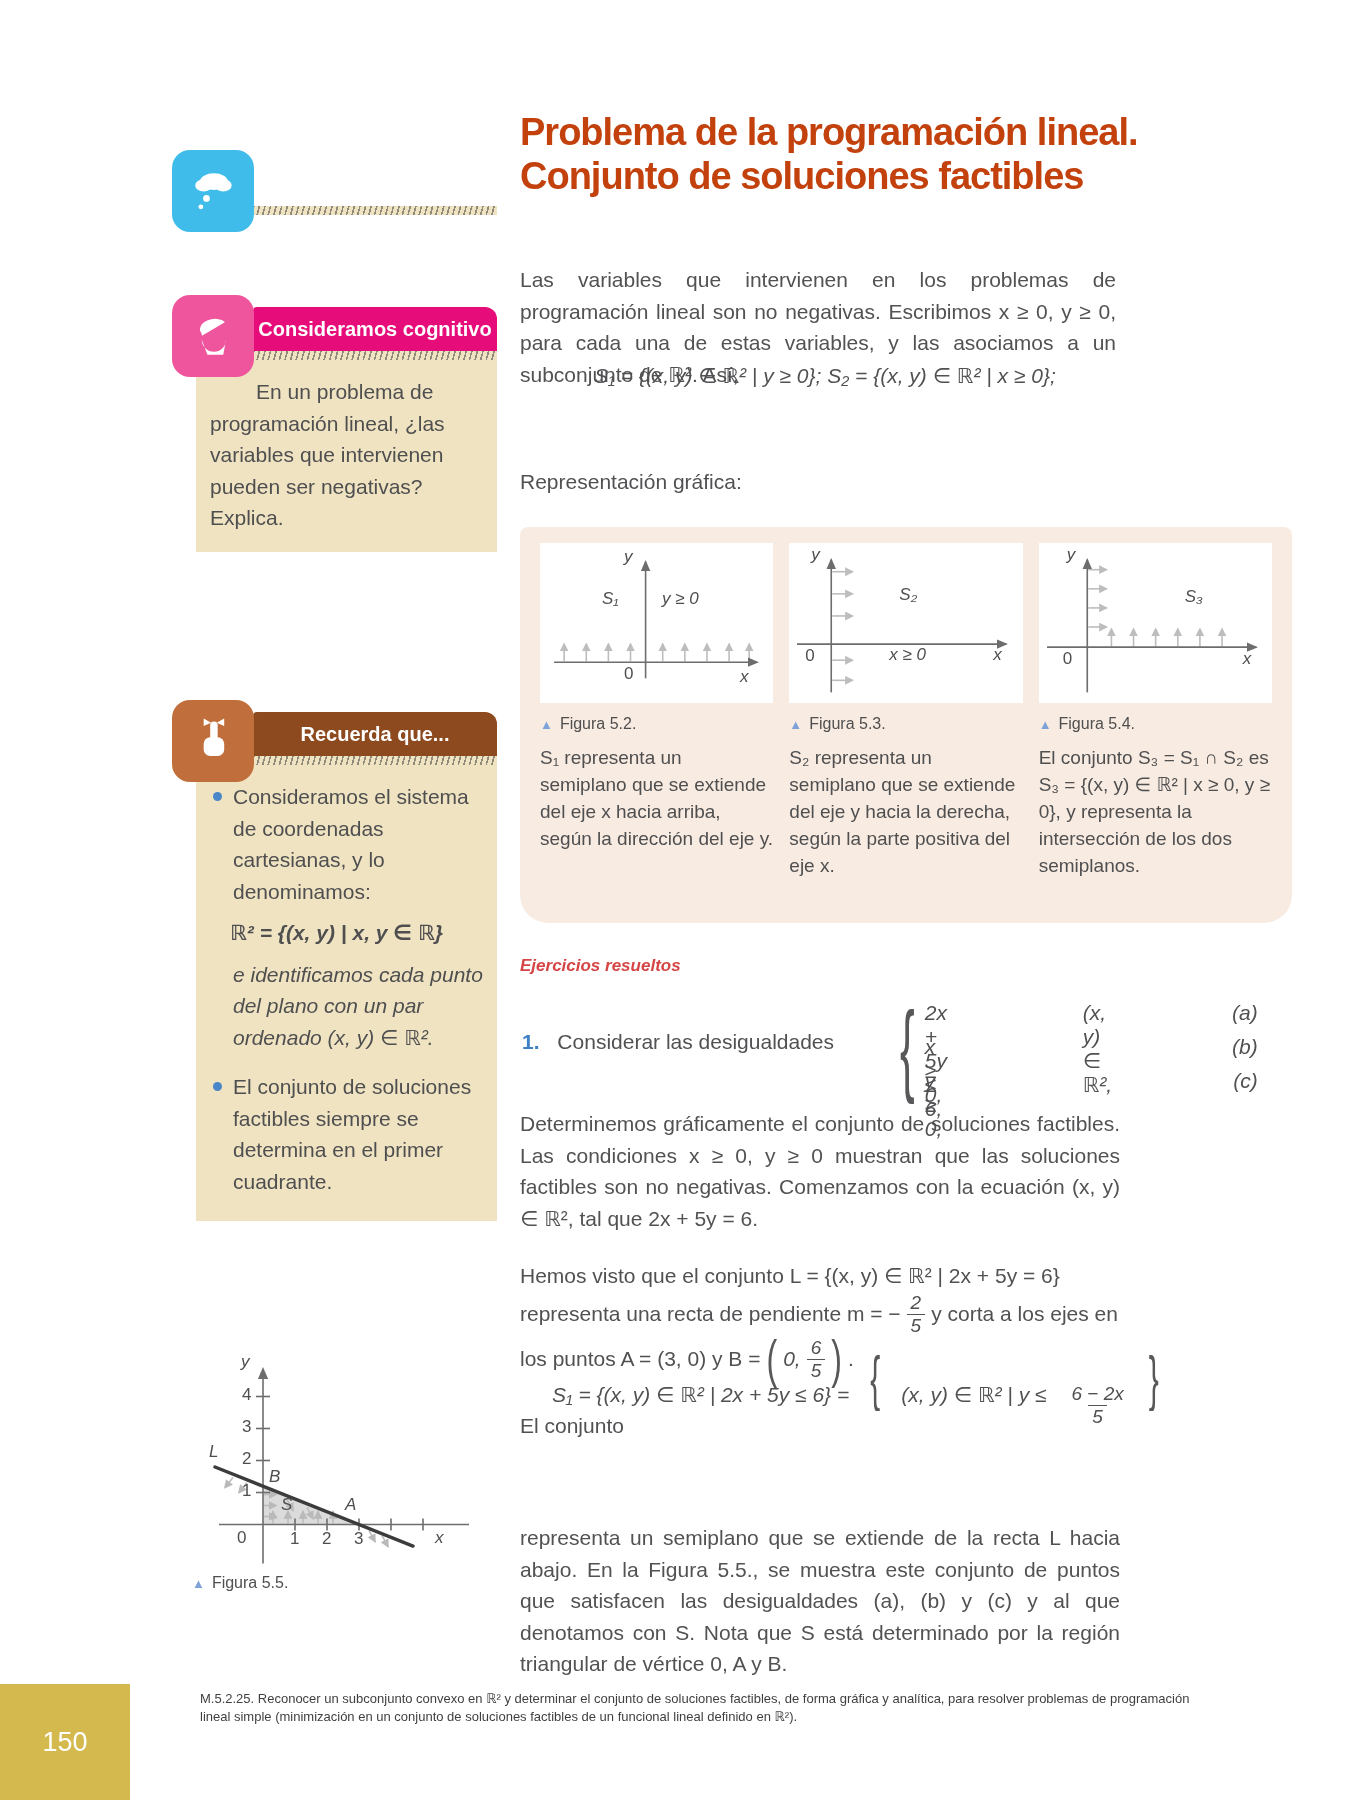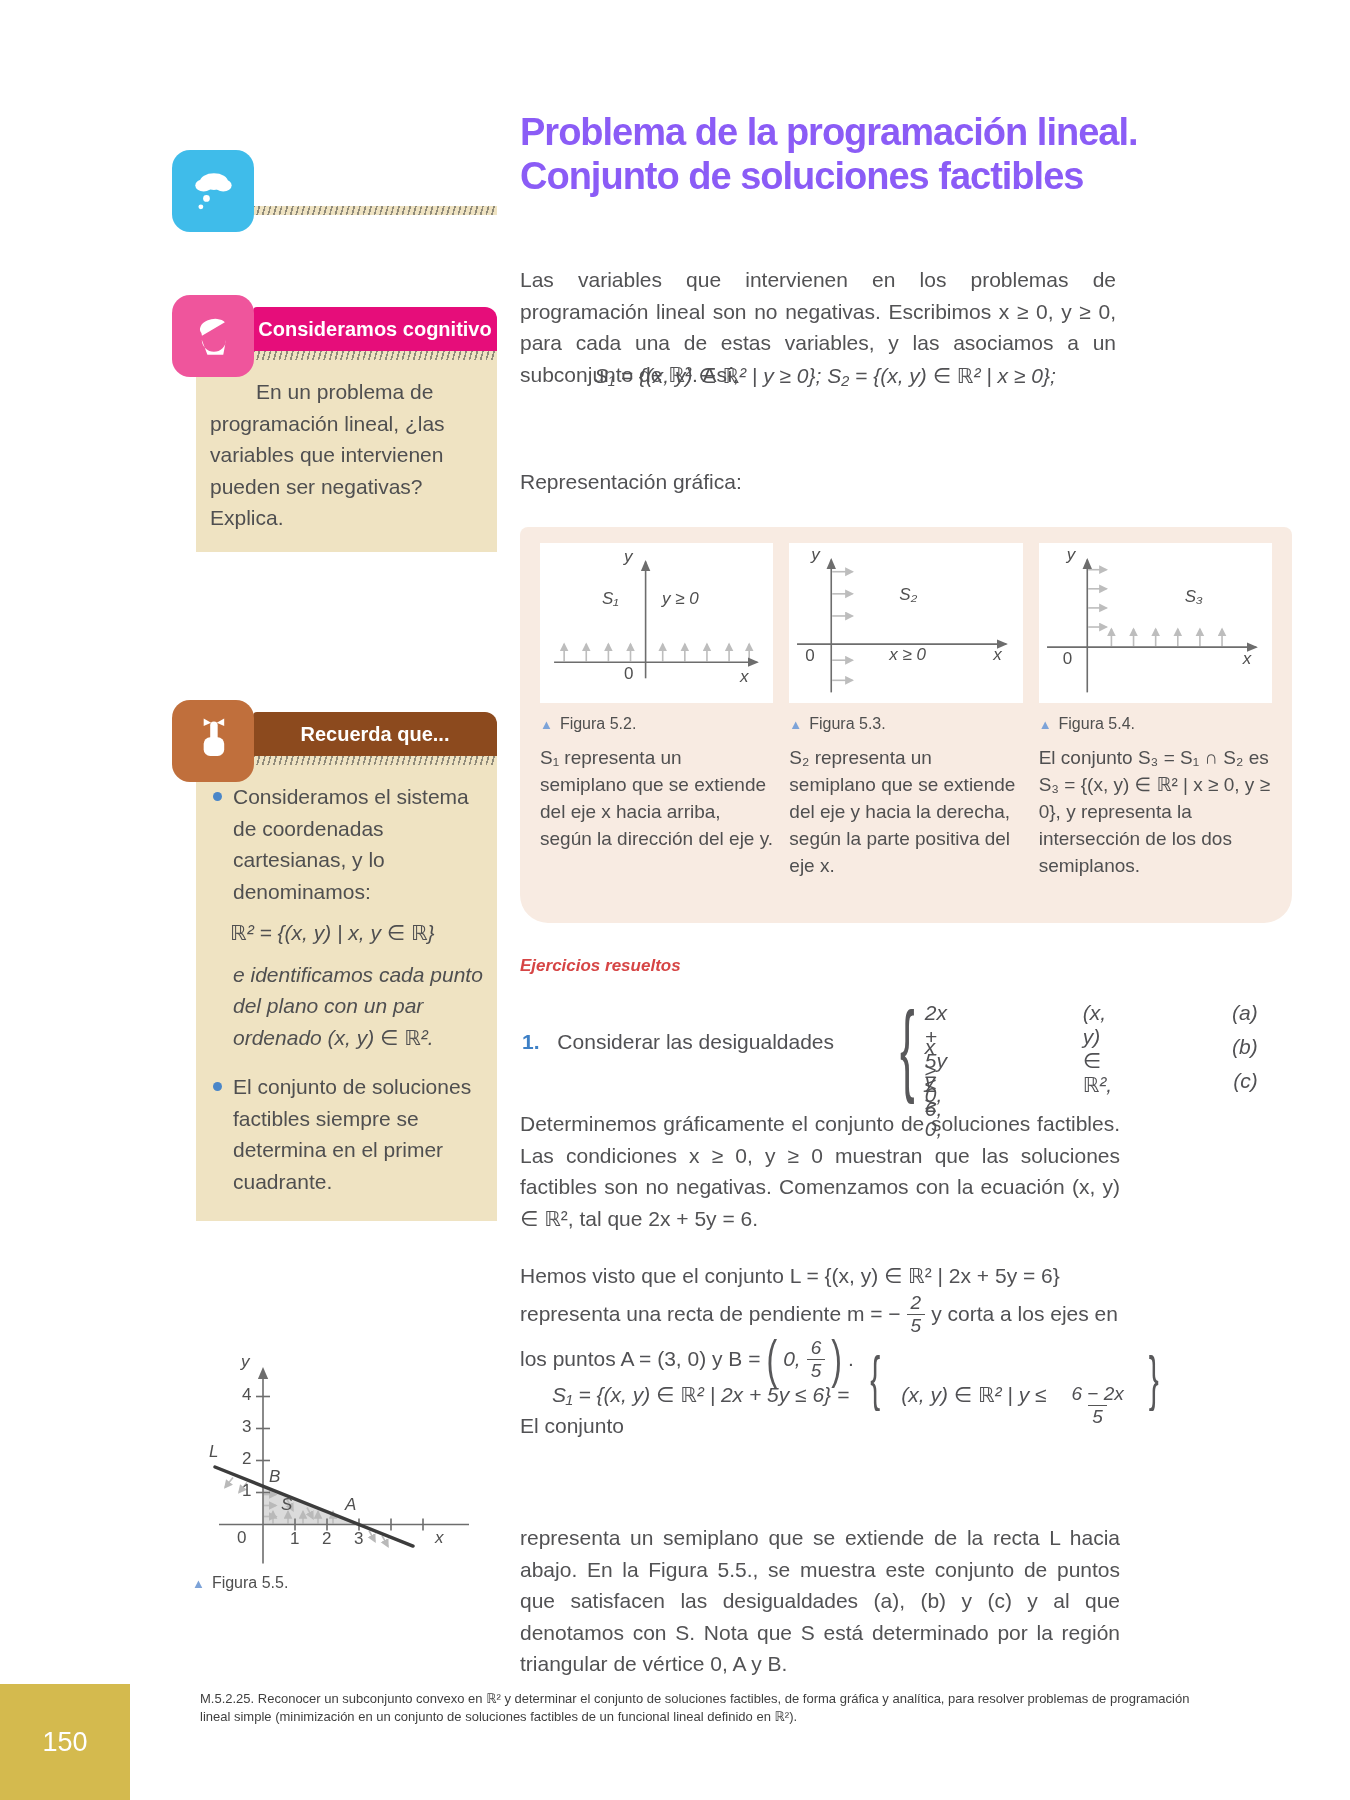--- a/index.html
+++ b/index.html
@@ -24,25 +24,25 @@
   .head-pink{background:#e60d7a;}
   .head-brown{background:#8c4a1e;}
   .nb-hatch{position:absolute;left:81px;right:0;top:56px;height:9px;z-index:2;
     background:repeating-linear-gradient(105deg,#8f8a79 0 1.6px,#efe3c2 1.6px 5.4px);}
   .nb-body{margin-left:24px;margin-top:65px;background:#efe3c2;
     padding:16px 14px 18px 14px;font-size:21px;line-height:1.5;color:#4f4f50;}
   .indent{ text-indent:46px;margin:0;}
   .bullet-row{display:flex;margin:0 0 6px 0;}
   .dot{flex:none;width:9px;height:9px;border-radius:50%;background:#4a86c8;margin:11px 11px 0 3px;}
   .bullet-row p{margin:0;}
-  .side-formula{margin:10px 0 10px 20px;font-style:italic;}
+  .side-formula{margin:10px 0 10px 20px;font-style:italic;font-weight:bold;}
   .side-cont{margin:0 0 18px 23px;font-style:italic;}
   
   .m-title{left:520px;top:110px;width:790px;font-size:38px;line-height:1.16;font-weight:bold;
-    letter-spacing:-1px;color:#8b5cf6;}
+    letter-spacing:-1px;color:#c2410c;}
   .m-par{font-size:21px;line-height:1.5;text-align:justify;margin:0;color:#525254;}
   .m-intro{left:520px;top:264px;width:596px;}
   .m-sets{left:545px;top:364px;width:560px;text-align:center;font-size:21px;font-style:italic;}
   .m-rep{left:520px;top:470px;font-size:21px;}
   .math{font-style:italic;}
   
   .fig-panel{left:520px;top:527px;width:772px;height:396px;background:#f8ebe2;
     border-radius:8px 8px 28px 28px;box-sizing:border-box;padding:16px 20px 18px 20px;
     display:flex;gap:16px;}
   .fig-col{flex:1;min-width:0;}

